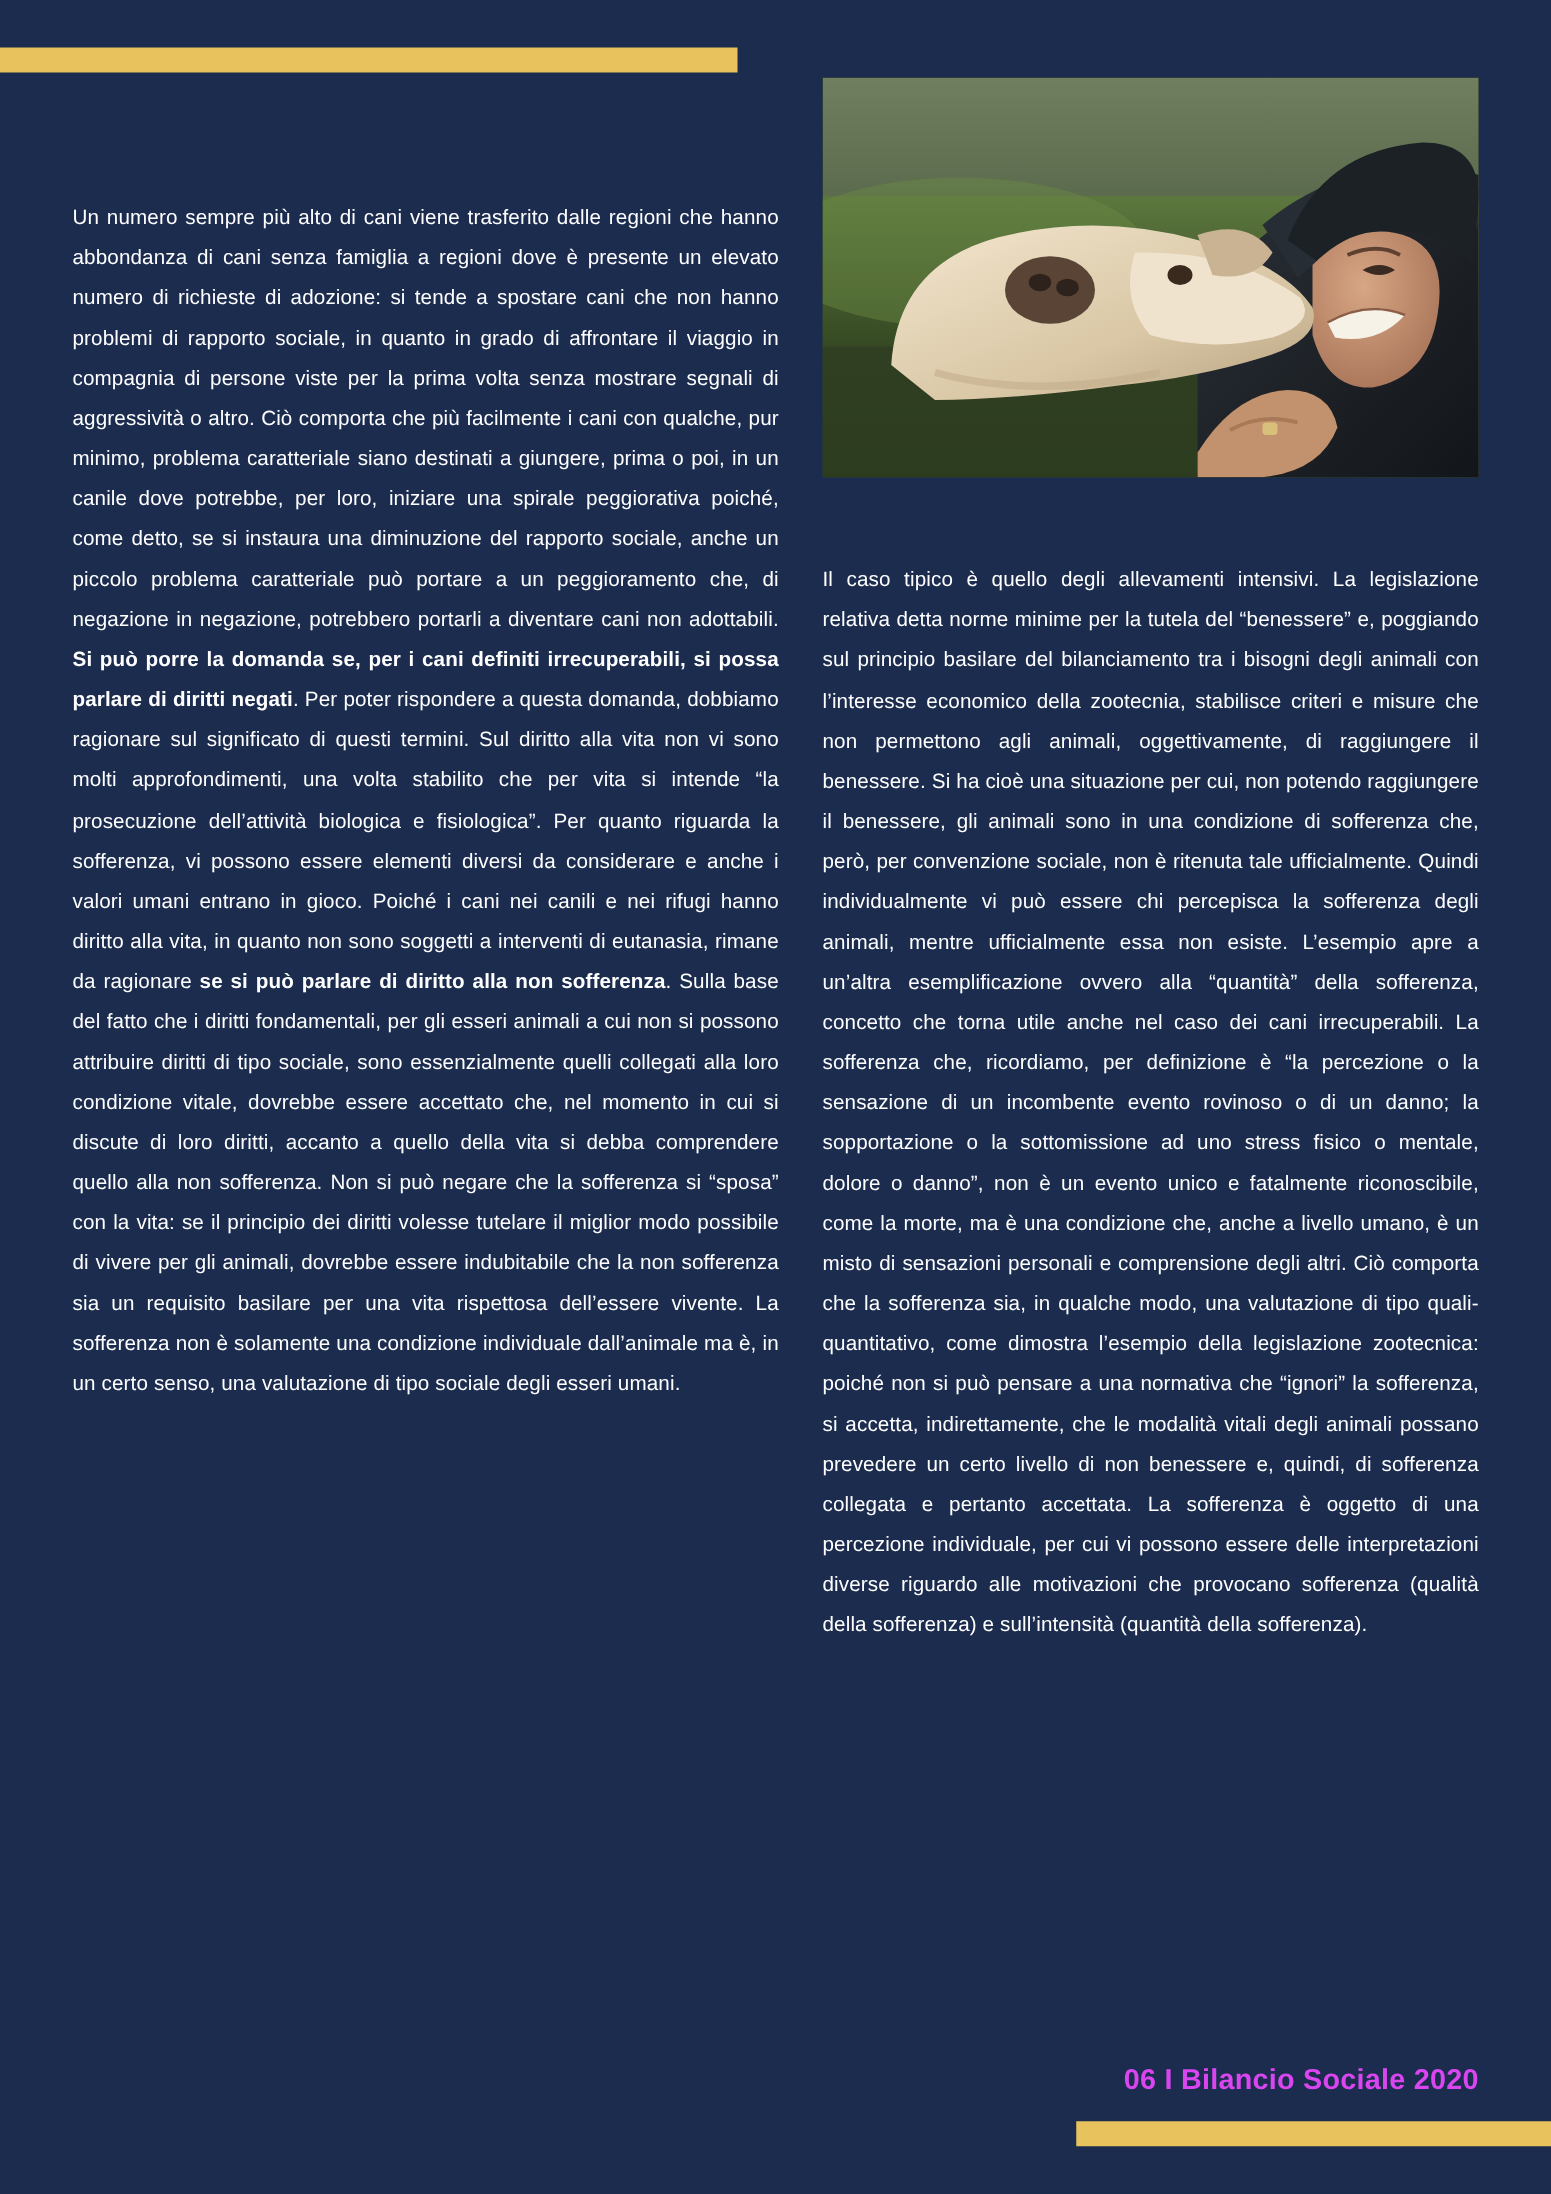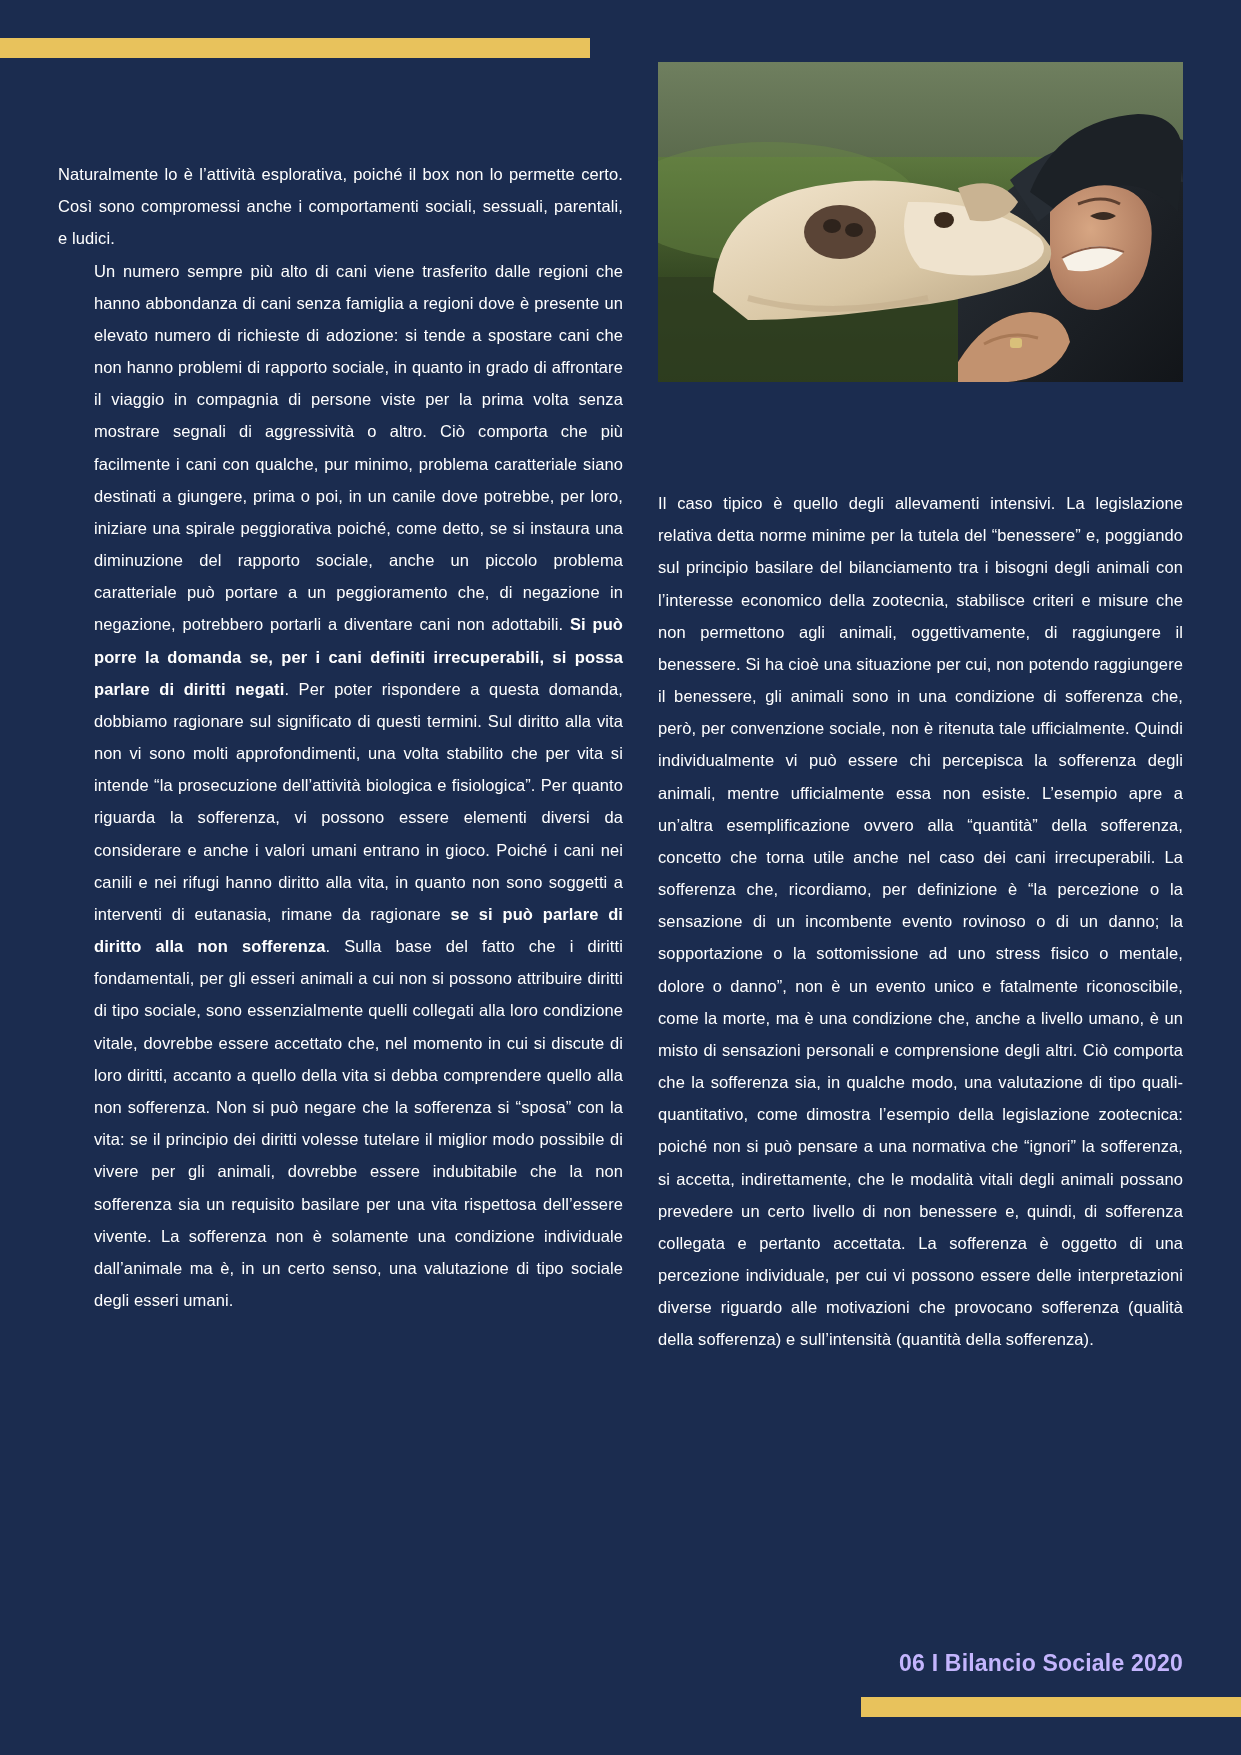--- a/index.html
+++ b/index.html
@@ -66,42 +66,41 @@
   }
   .col-left {
     left: 58px;
     top: 158px;
     width: 565px;
   }
   .col-right {
     left: 658px;
     top: 448px;
     width: 525px;
-    margin-top: 39px;
   }
   .col p {
     margin: 0;
   }
   .col p + p {
     margin-top: 0px;
     margin-left: 36px;
   }
   b, strong {
     font-weight: bold;
   }
 
   
   .footer {
     position: absolute;
     right: 58px;
     bottom: 78px;
     font-size: 23px;
     font-weight: bold;
     letter-spacing: 0.2px;
-    color: #c4b5fd;
+    color: #d946ef;
   }
 </style>
 </head>
 <body>
 
 <div class="page">
 
   <div class="bar-top-left"></div>
   <div class="bar-bottom-right"></div>
 
@@ -165,21 +164,20 @@
       <path d="M90 236 Q170 258 270 236" stroke="#c3ad8c" stroke-width="6" fill="none" opacity="0.6"></path>
 
       <path d="M300 300 Q330 252 372 250 Q406 250 412 280 Q398 316 350 320 L300 320 Z" fill="#c89madd"></path>
       <path d="M300 300 Q330 252 372 250 Q406 250 412 280 Q398 316 350 320 L300 320 Z" fill="#c2926f"></path>
       <path d="M326 282 Q352 268 380 276" stroke="#a87956" stroke-width="3" fill="none"></path>
       <rect x="352" y="276" width="12" height="10" rx="3" fill="#d9c07a"></rect>
     </svg>
   </div>
 
   <div class="col col-left">
-    <p>Naturalmente lo è l’attività esplorativa, poiché il box non lo permette certo. Così sono compromessi anche i comportamenti sociali, sessuali, parentali, e ludici.</p>
     <p><span>Un numero sempre più alto di cani viene trasferito dalle regioni che hanno abbondanza di cani senza famiglia a regioni dove è presente un elevato numero di richieste di adozione: si tende a spostare cani che non hanno problemi di rapporto sociale, in quanto in grado di affrontare il viaggio in compagnia di persone viste per la prima volta senza mostrare segnali di aggressività o altro. Ciò comporta che più facilmente i cani con qualche, pur minimo, problema caratteriale siano destinati a giungere, prima o poi, in un canile dove potrebbe, per loro, iniziare una spirale peggiorativa poiché, come detto, se si instaura una diminuzione del rapporto sociale, anche un piccolo problema caratteriale può portare a un peggioramento che, di negazione in negazione, potrebbero portarli a diventare cani non adottabili. </span><b>Si può porre la domanda se, per i cani definiti irrecuperabili, si possa parlare di diritti negati</b><span>. Per poter rispondere a questa domanda, dobbiamo ragionare sul significato di questi termini. Sul diritto alla vita non vi sono molti approfondimenti, una volta stabilito che per vita si intende “la prosecuzione dell’attività biologica e fisiologica”.  Per quanto riguarda la sofferenza, vi possono essere elementi diversi da considerare e anche i valori umani entrano in gioco. Poiché i cani nei canili e nei rifugi hanno diritto alla vita, in quanto non sono soggetti a interventi di eutanasia, rimane da ragionare </span><b>se si può parlare di diritto alla non sofferenza</b><span>. Sulla base del fatto che i diritti fondamentali, per gli esseri animali a cui non si possono attribuire diritti di tipo sociale, sono essenzialmente quelli collegati alla loro condizione vitale, dovrebbe essere accettato che, nel momento in cui si discute di loro diritti, accanto a quello della vita si debba comprendere quello alla non sofferenza. Non si può negare che la sofferenza si “sposa” con la vita: se il principio dei diritti volesse tutelare il miglior modo possibile di vivere per gli animali, dovrebbe essere indubitabile che la non sofferenza sia un requisito basilare per una vita rispettosa dell’essere vivente. La sofferenza non è solamente una condizione individuale dall’animale ma è, in un certo senso, una valutazione di tipo sociale degli esseri umani.</span></p>
   </div>
 
   <div class="col col-right">
     <p>Il caso tipico è quello degli allevamenti intensivi. La legislazione relativa detta norme minime per la tutela del “benessere” e, poggiando sul principio basilare del bilanciamento tra i bisogni degli animali con l’interesse economico della zootecnia, stabilisce criteri e misure che non permettono agli animali, oggettivamente, di raggiungere il benessere. Si ha cioè una situazione per cui, non potendo raggiungere il benessere, gli animali sono in una condizione di sofferenza che, però, per convenzione sociale, non è ritenuta tale ufficialmente. Quindi individualmente vi può essere chi percepisca la sofferenza degli animali, mentre ufficialmente essa non esiste. L’esempio apre a un’altra esemplificazione ovvero alla “quantità” della sofferenza, concetto che torna utile anche nel caso dei cani irrecuperabili. La sofferenza che, ricordiamo, per definizione è “la percezione o la sensazione di un incombente evento rovinoso o di un danno; la sopportazione o la sottomissione ad uno stress fisico o mentale, dolore o danno”, non è un evento unico e fatalmente riconoscibile, come la morte, ma è una condizione che, anche a livello umano, è un misto di sensazioni personali e comprensione degli altri. Ciò comporta che la sofferenza sia, in qualche modo, una valutazione di tipo quali-quantitativo, come dimostra l’esempio della legislazione zootecnica: poiché non si può pensare a una normativa che “ignori” la sofferenza, si accetta, indirettamente, che le modalità vitali degli animali possano prevedere un certo livello di non benessere e, quindi, di sofferenza collegata e pertanto accettata. La sofferenza è oggetto di una percezione individuale, per cui vi possono essere delle interpretazioni diverse riguardo alle motivazioni che provocano sofferenza (qualità della sofferenza) e sull’intensità (quantità della sofferenza).</p>
   </div>
 
   <div class="footer">06 I Bilancio Sociale 2020</div>
 
 </div>

